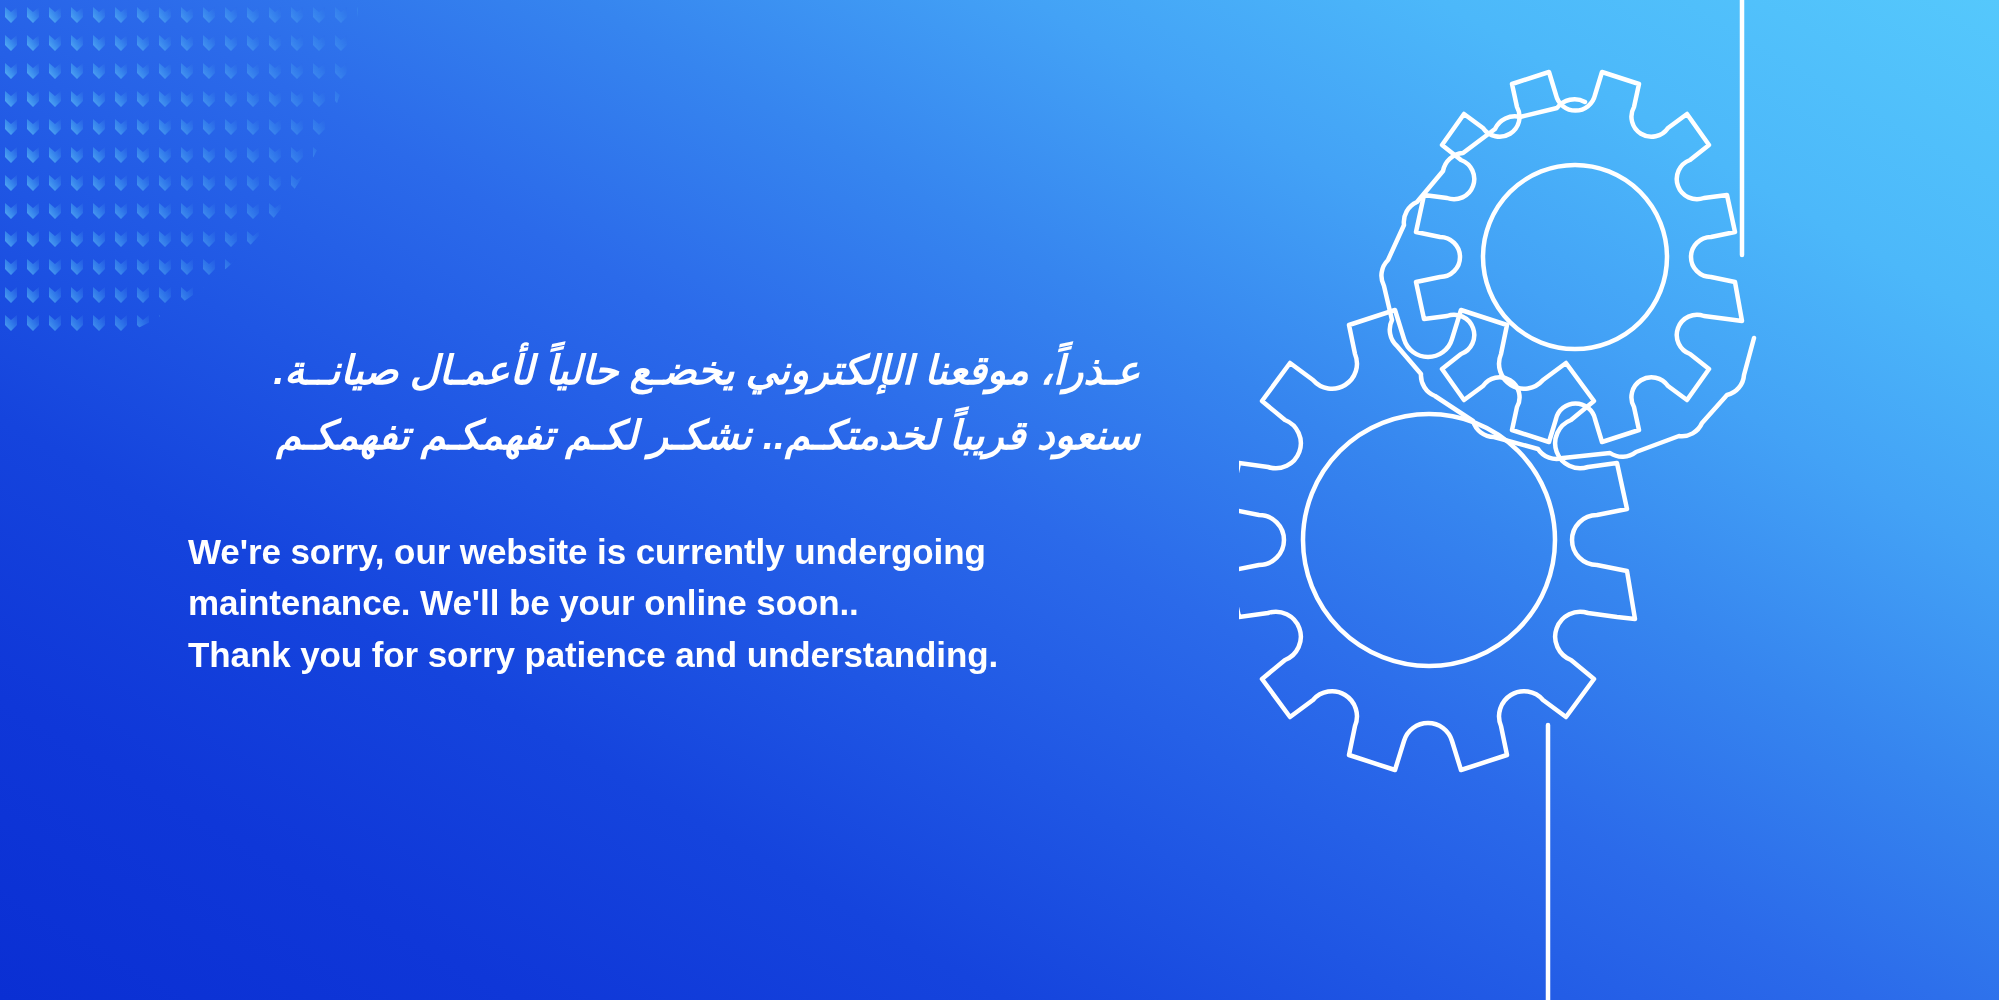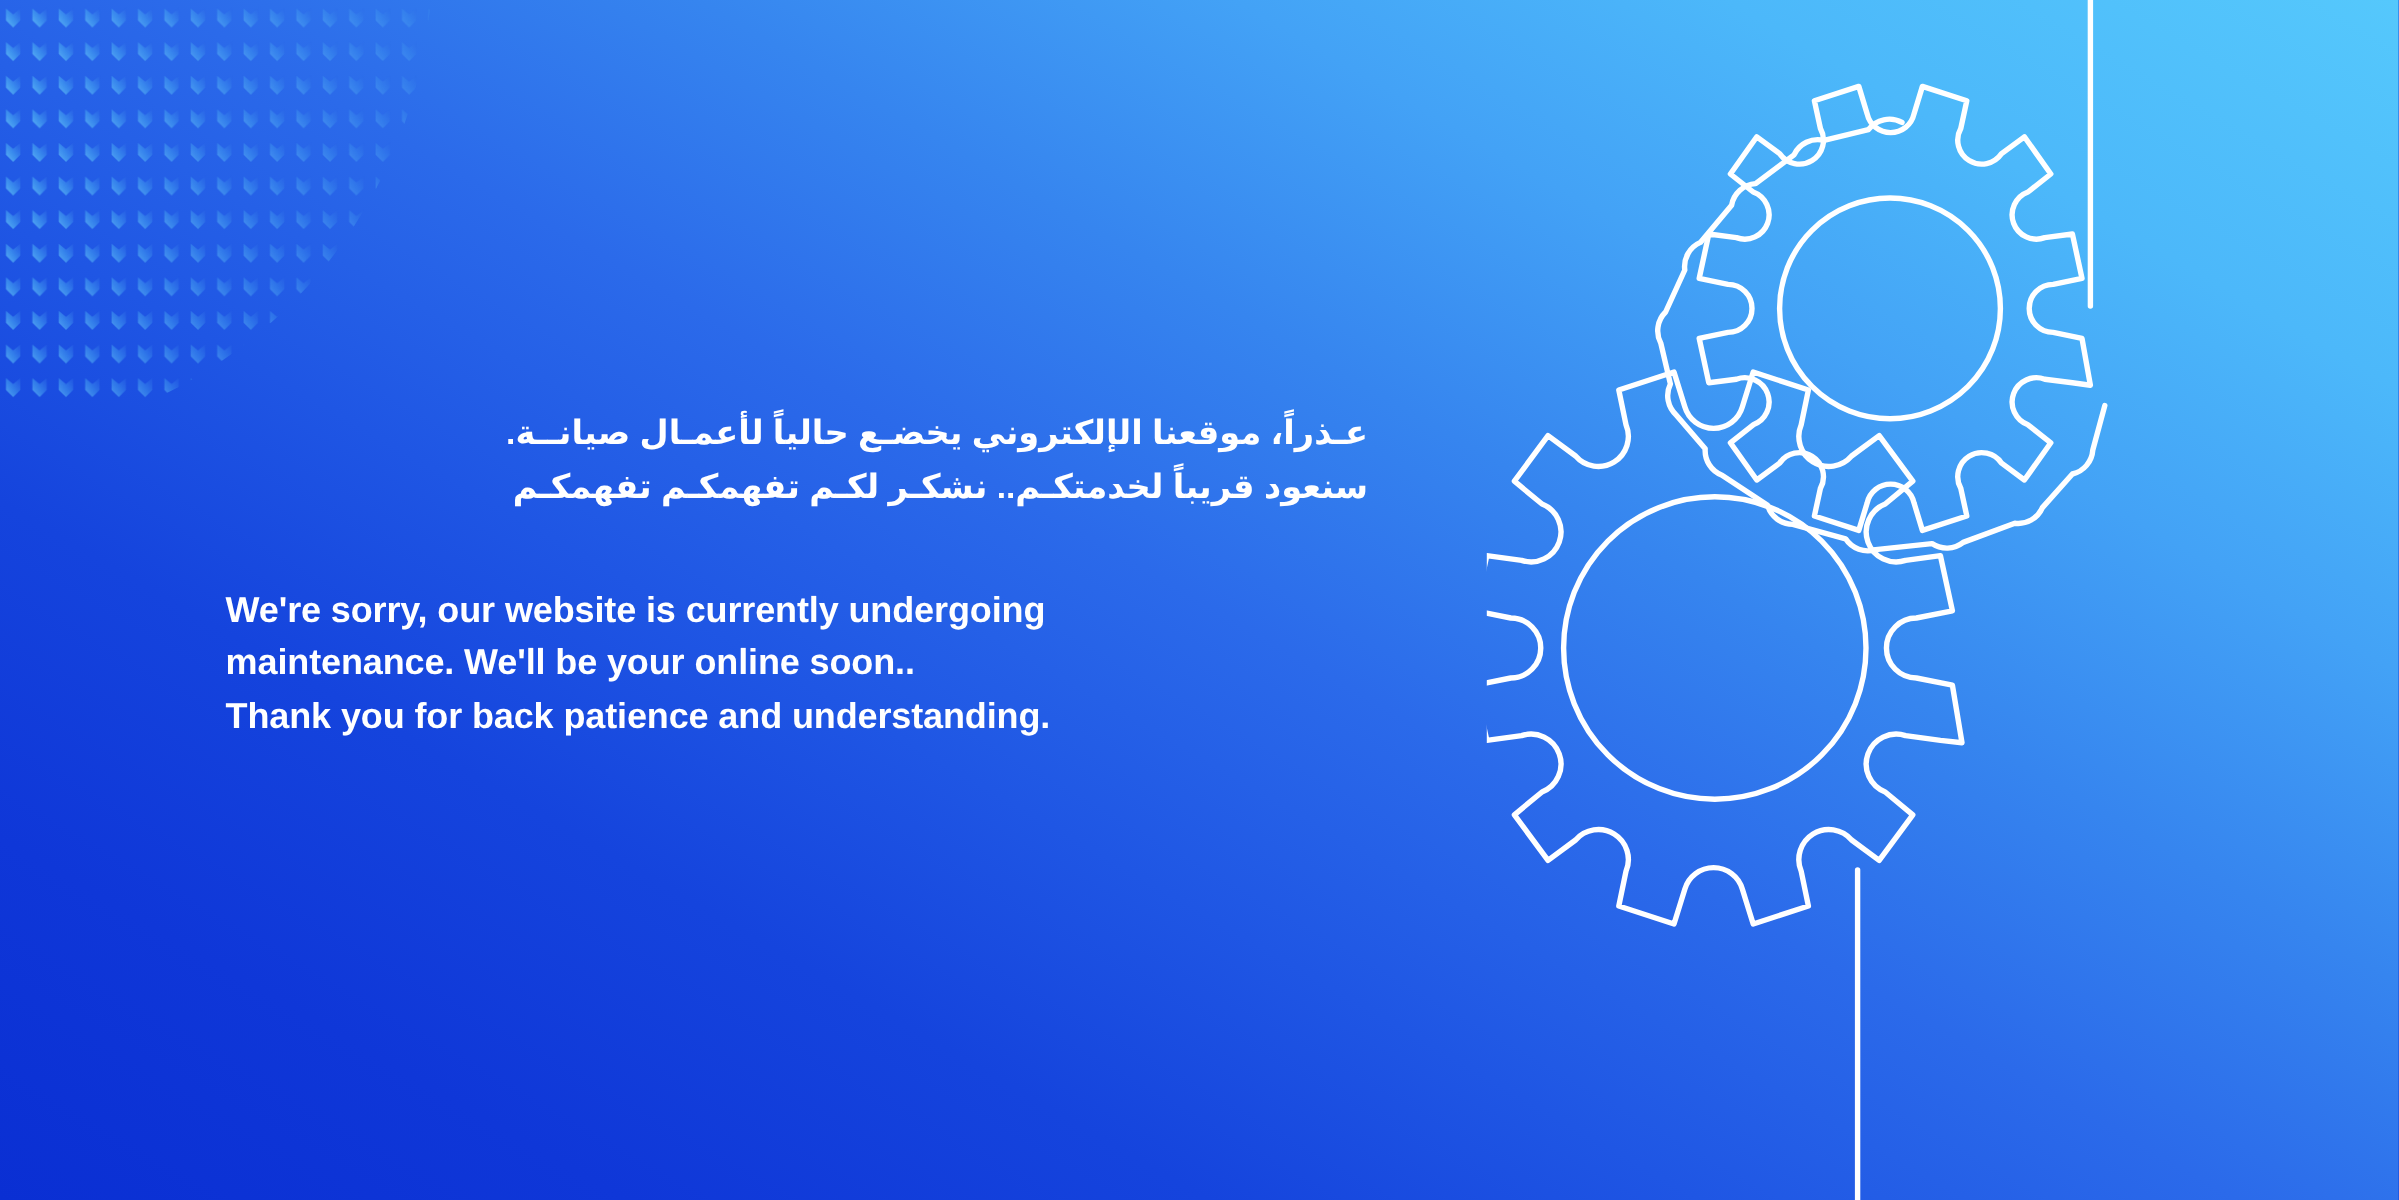--- a/index.html
+++ b/index.html
@@ -55,34 +55,35 @@
     position: absolute;
     left: 188px;
     top: 338px;
     width: 1000px;
   }
 
   .arabic-block {
     direction: rtl;
     text-align: right;
     color: #ffffff;
-    font-size: 28px;
+    font-size: 40px;
     line-height: 1.62;
     font-weight: 600;
     letter-spacing: 0.2px;
     width: 952px;
     margin: 0;
+    font-style: italic;
   }
   .arabic-line { display: block; white-space: nowrap; }
 
   .english-block {
     direction: ltr;
     text-align: left;
     color: #ffffff;
-    font-size: 30px;
+    font-size: 35px;
     line-height: 1.48;
     font-weight: 700;
     letter-spacing: -0.1px;
     margin: 0;
     padding-top: 58px;
   }
   .english-line { display: block; white-space: nowrap; }
 </style>
 </head>
 <body>
@@ -304,18 +305,18 @@
   <div class="copy">
 
     <div class="arabic-block" lang="ar" dir="rtl">
       <span class="arabic-line">عـذراً، موقعنا الإلكتروني يخضـع حالياً لأعمـال صيانــة.</span>
       <span class="arabic-line">سنعود قريباً لخدمتكـم.. نشكـر لكـم تفهمكـم تفهمكـم</span>
     </div>
 
     <div class="english-block" lang="en" dir="ltr">
       <span class="english-line">We're sorry, our website is currently undergoing</span>
       <span class="english-line">maintenance. We'll be your online soon..</span>
-      <span class="english-line">Thank you for back patience and understanding.</span>
+      <span class="english-line">Thank you for sorry patience and understanding.</span>
     </div>
 
   </div>
 
 </div>
 
 </body></html>

